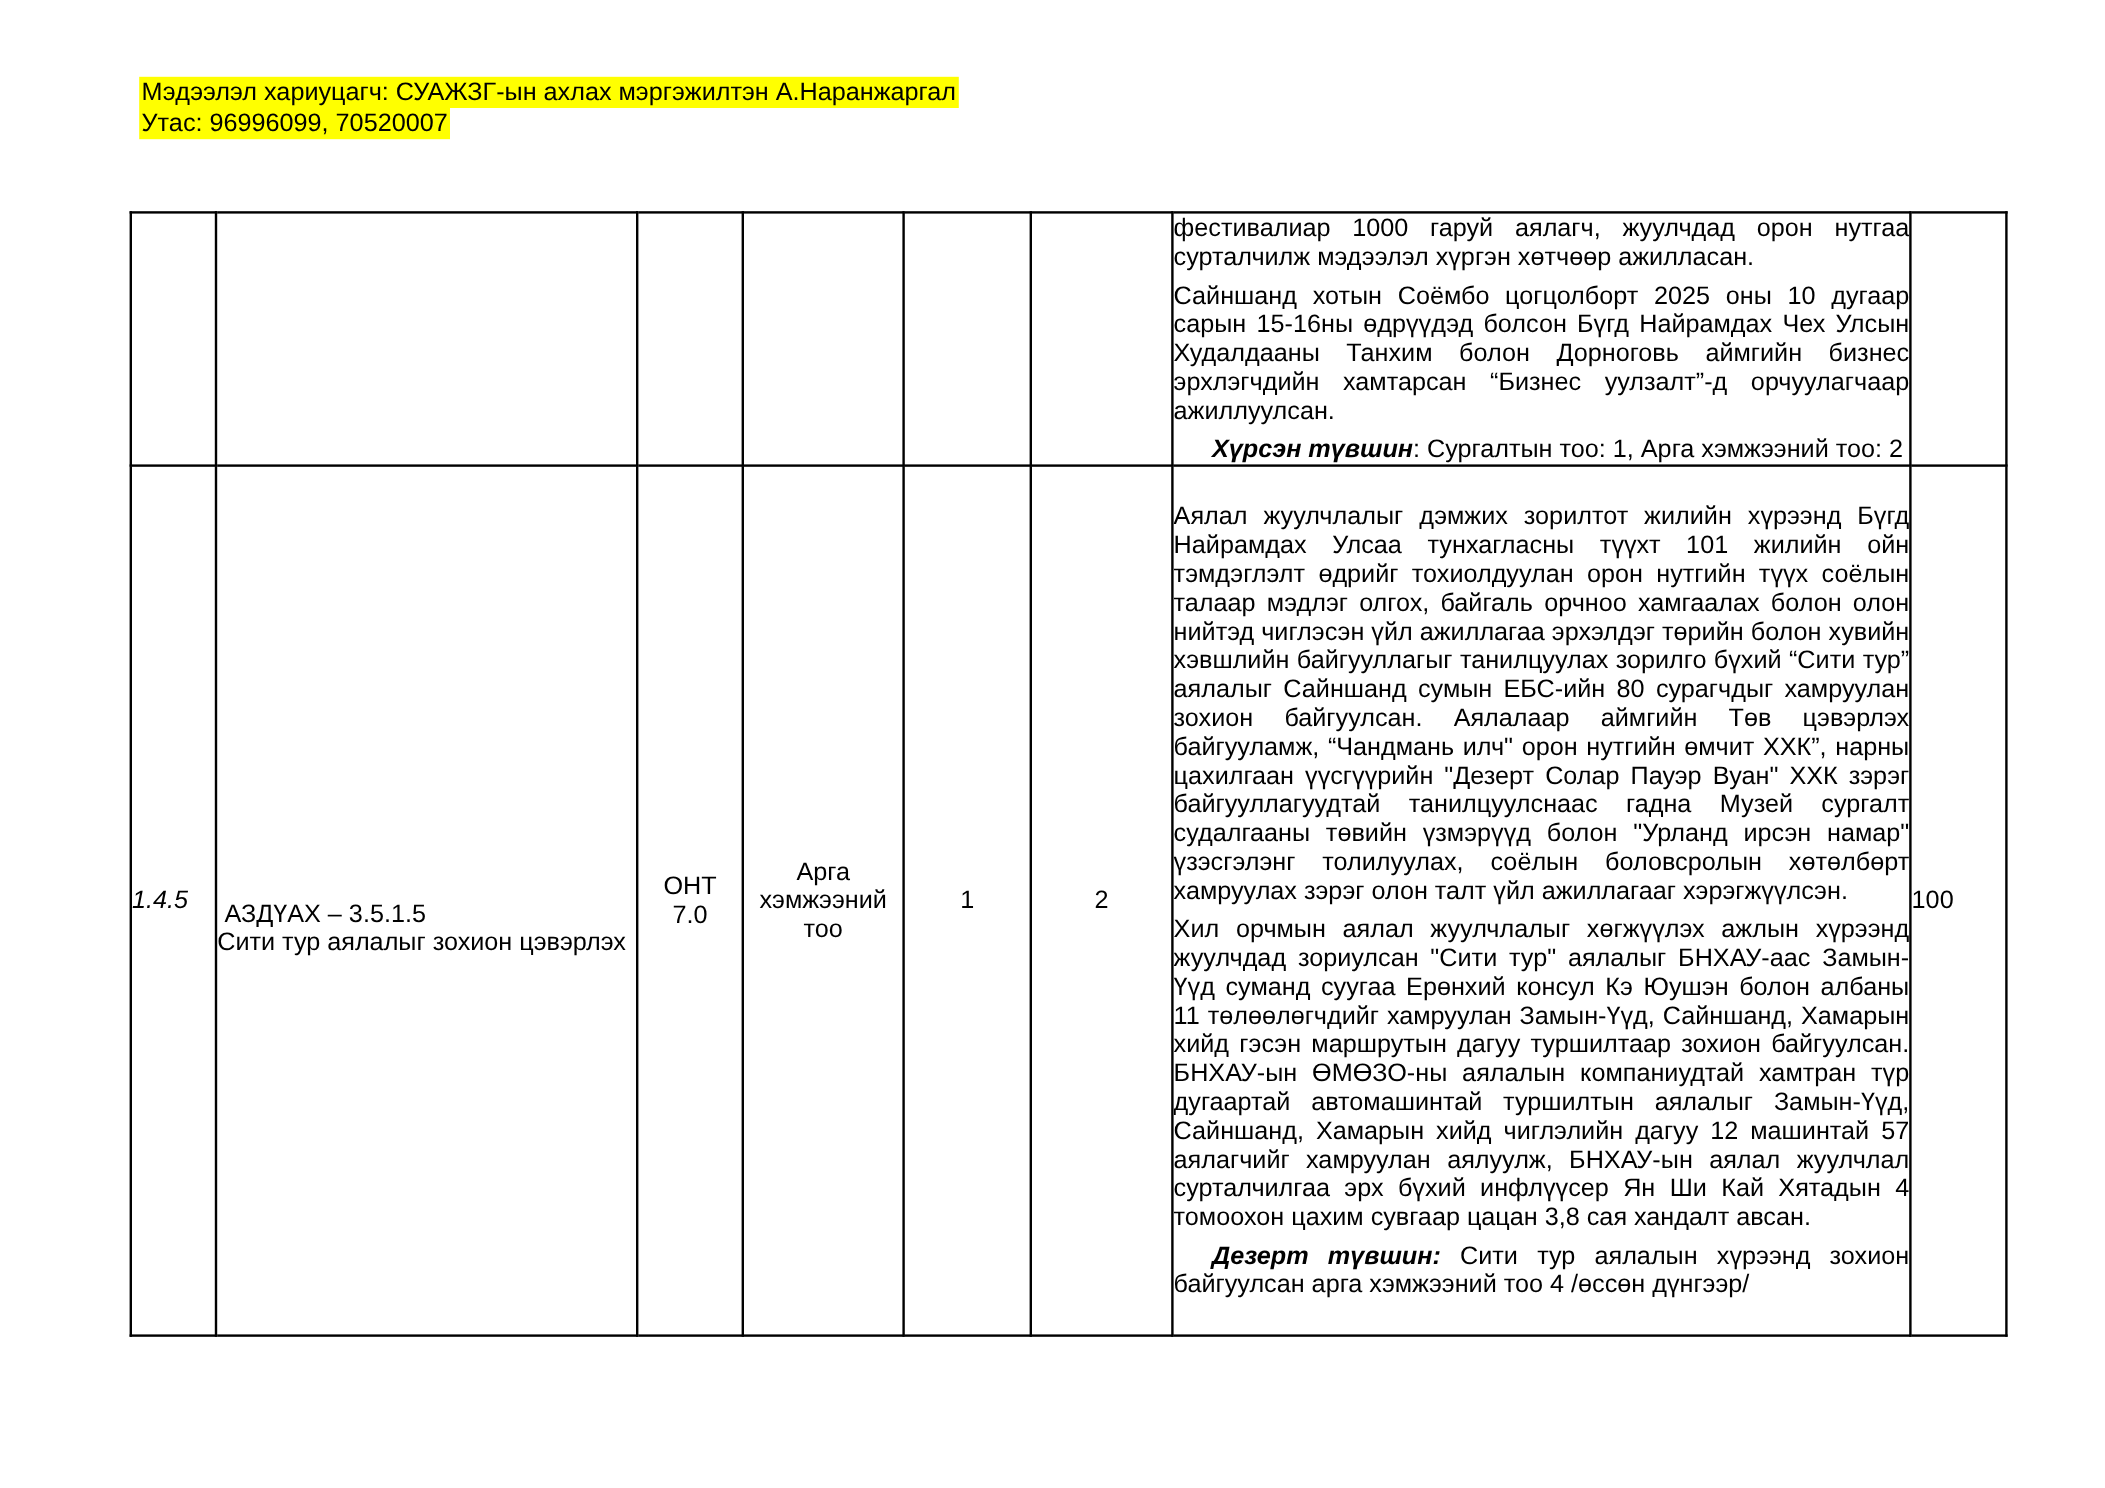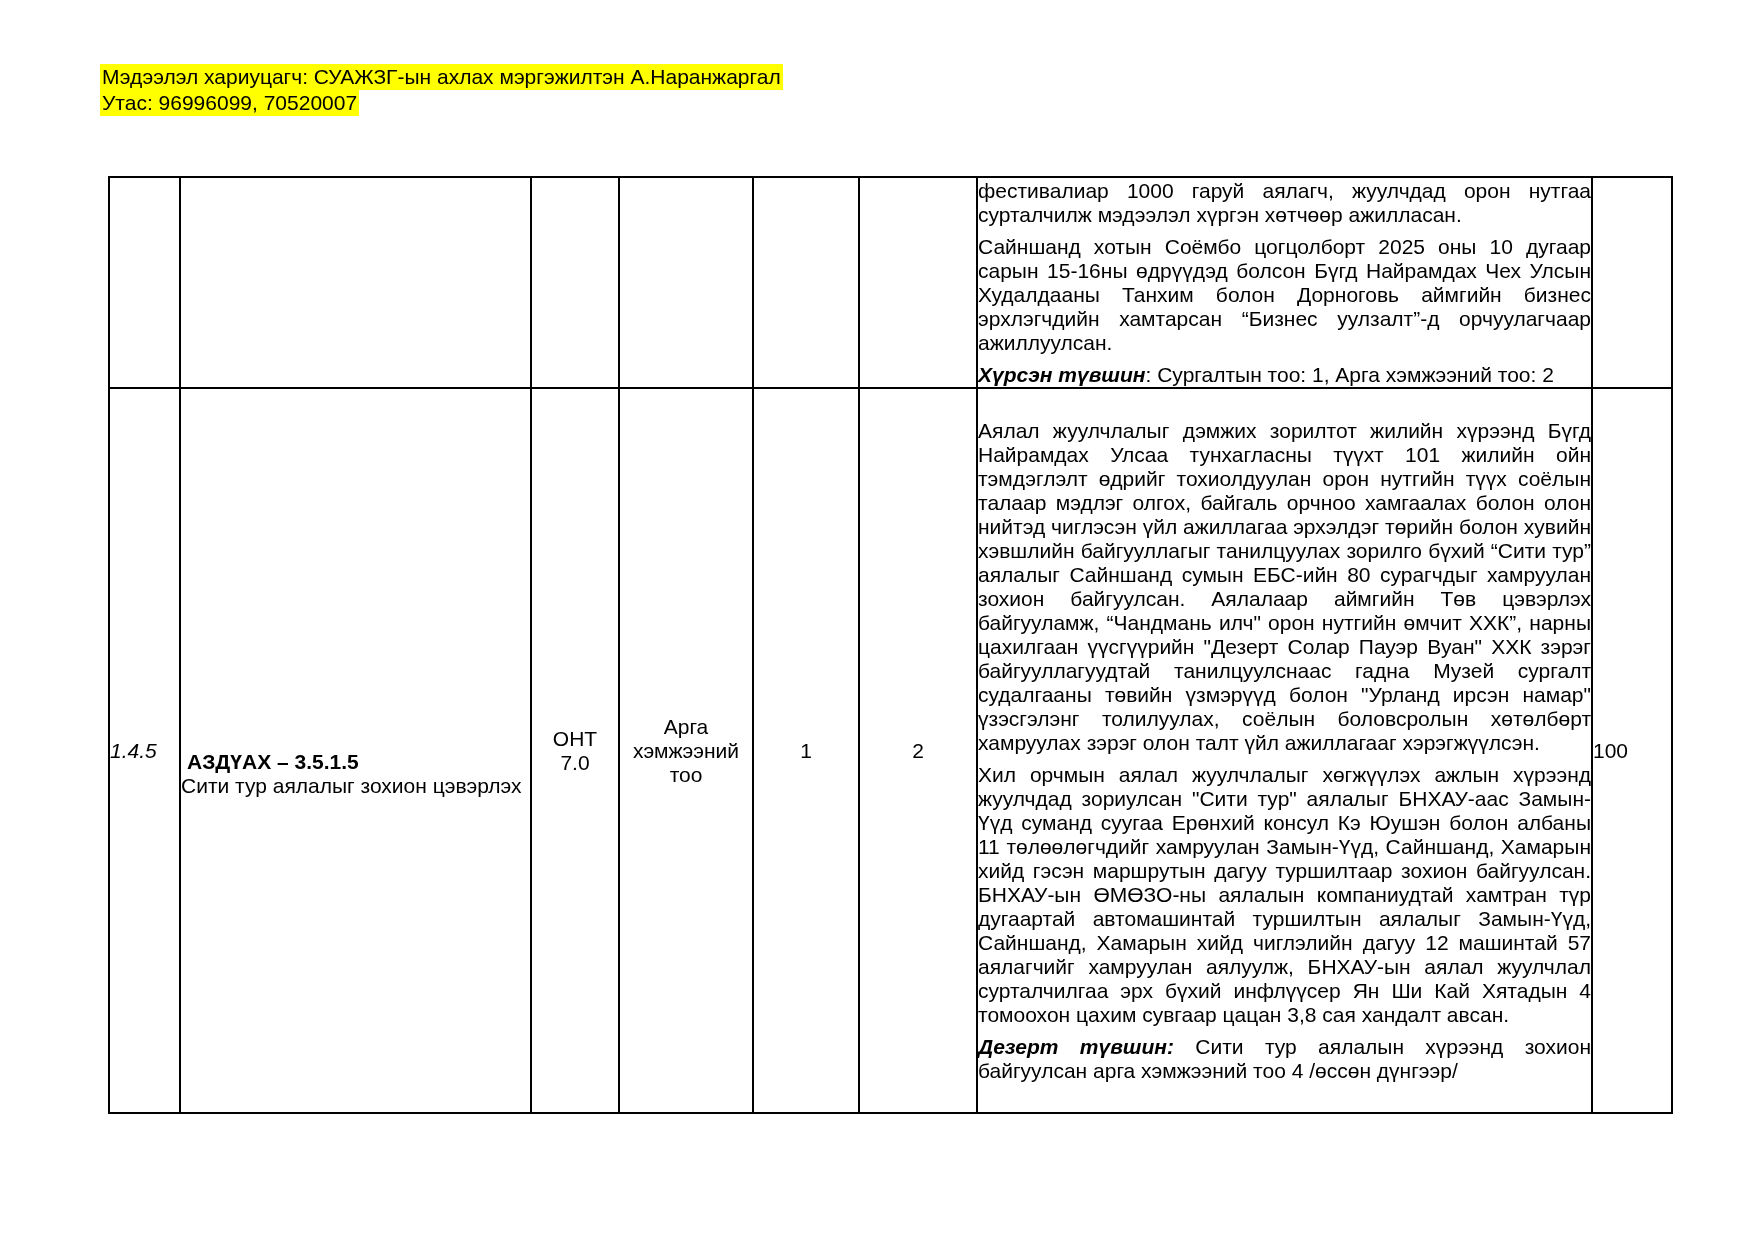--- a/index.html
+++ b/index.html
@@ -1,38 +1,38 @@
 <!DOCTYPE html>
 <html><head>
 <meta charset="utf-8">
 <style>
   html,body{margin:0;padding:0;background:#ffffff;}
   body{
     width:1754px;height:1240px;position:relative;overflow:hidden;
     font-family:"Liberation Sans",sans-serif;color:#000;
     -webkit-font-smoothing:antialiased;
   }
-  .doc-header{position:absolute;left:100px;top:64px;font-size:21px;line-height:26px;}
+  .doc-header{position:absolute;left:116px;top:64px;font-size:21px;line-height:26px;}
   .hl{display:table;background:#ffff00;padding:0 2px;}
   table.report{
     position:absolute;left:108px;top:176px;
     border-collapse:collapse;table-layout:fixed;width:1563px;
   }
   table.report td{
     border:2px solid #000000;vertical-align:middle;
     font-size:21px;line-height:24px;padding:0;overflow:hidden;
   }
   td.txtcell{vertical-align:top;padding:4px 8px 2px 12px;}
   td.txtcell p{margin:0 0 8px 0;text-align:justify;}
   td.txtcell p:last-child{margin-bottom:0;}
-  .bi{font-weight:bold;font-style:italic;}
+  .bi{font-weight:bold;font-style:italic;margin-left:32px;}
   .it{}
   td.idcell{text-align:left;padding-left:3px;font-style:italic;}
   td.taskcell{padding:0 10px;}
-  .task-code{font-weight:bold;margin-left:6px;white-space:nowrap;margin-top:46px;}
+  .task-code{font-weight:normal;margin-left:6px;white-space:nowrap;margin-top:46px;}
   .task-name{text-align:justify;}
   td.center{text-align:center;}
   td.scorecell{vertical-align:top;text-align:left;padding-top:250px;}
   .r1{height:211px;}
   .r2{height:725px;}
 </style>
 </head>
 <body>
 
 <div class="doc-header">

